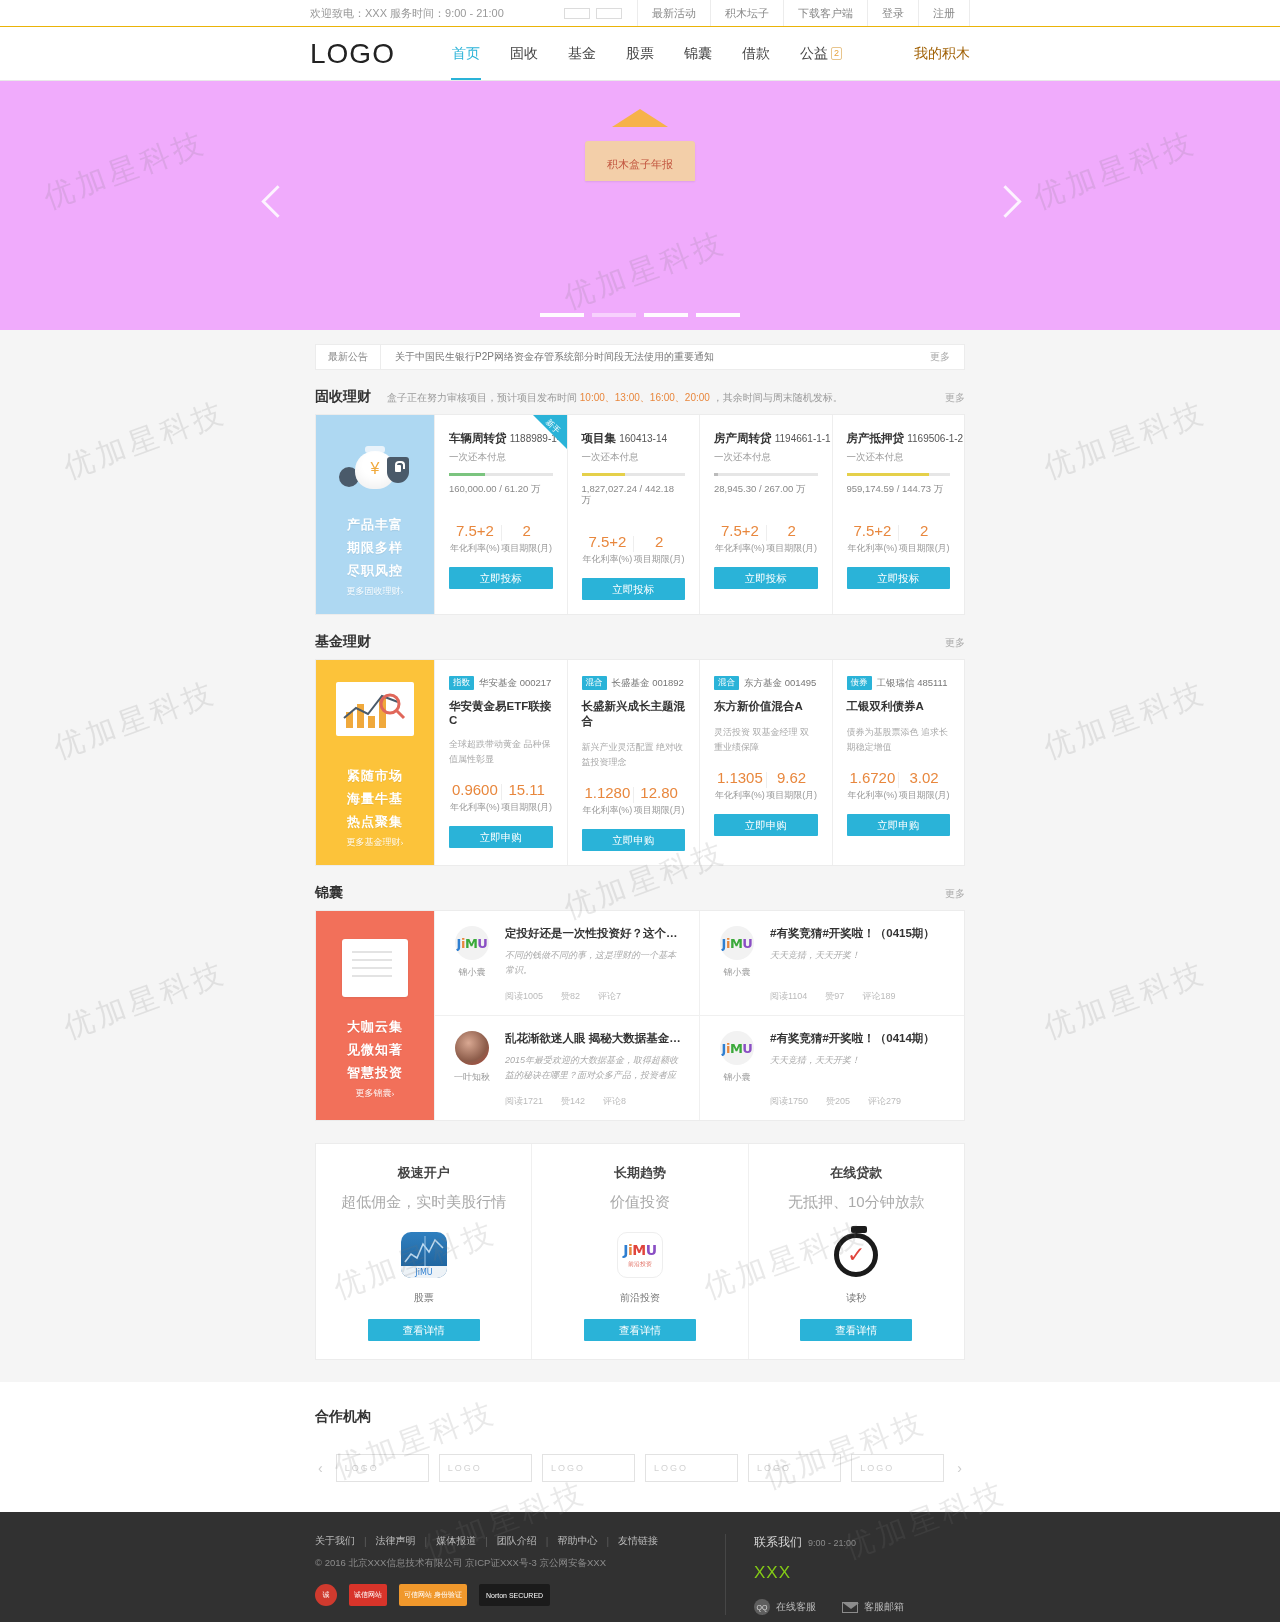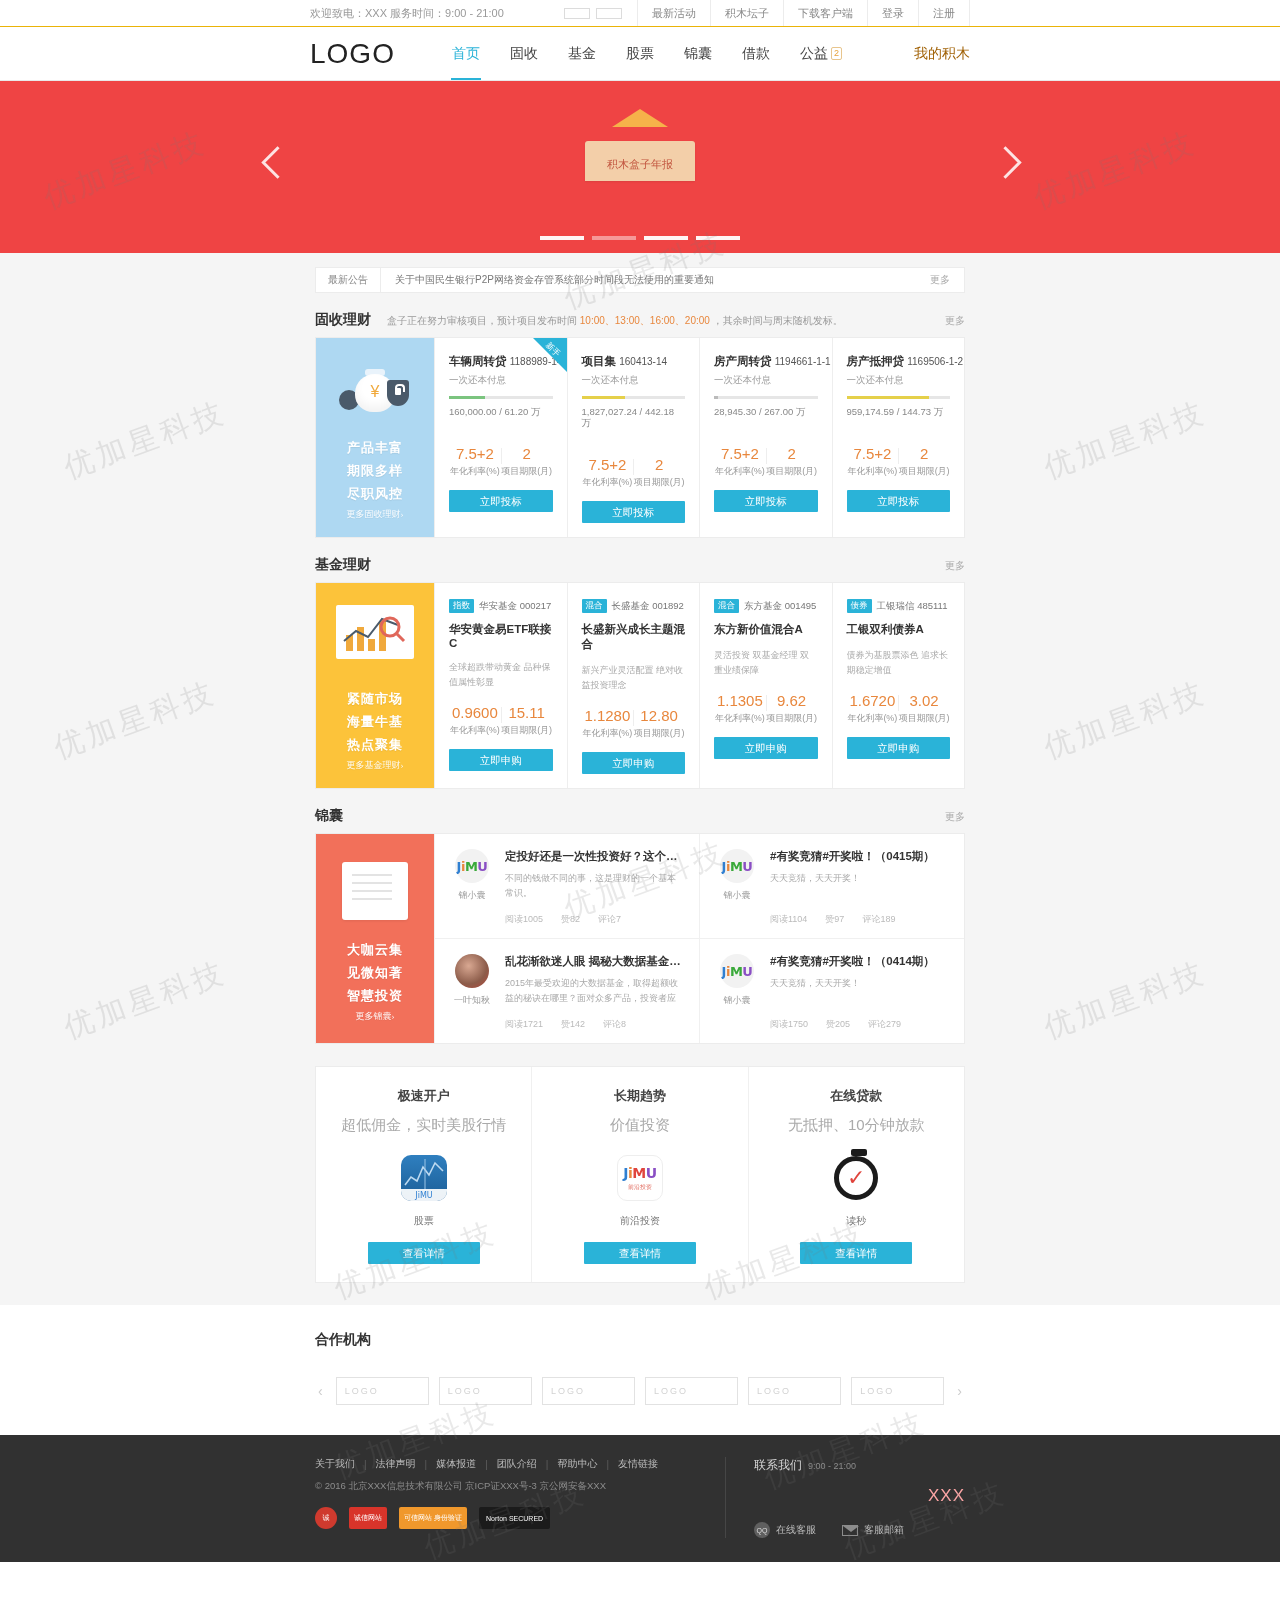--- a/index.html
+++ b/index.html
@@ -42,21 +42,21 @@
   .mainnav a { position: relative; height: 100%; display: flex; align-items: center;
         padding: 0 15px; font-size: 14px; color: #444; text-decoration: none; }
   .mainnav a.active { color: #2ab3d8; }
   .mainnav a.active:after { content: ""; position: absolute; left: 14px;
         right: 14px; bottom: 0; height: 2px; background: #2ab3d8; }
   .badge-sq { font-size: 9px; color: #e8a33d; border: 1px solid #e8c58d;
         padding: 0 2px; margin-left: 3px; line-height: 11px; border-radius: 2px; }
   .myacct { margin-left: auto; font-size: 14px; color: #a16207; }
 
   
-  .hero { height: 172px; background: #ef4444; position: relative;
+  .hero { height: 249px; background: #f0abfc; position: relative;
           overflow: hidden; }
   .hero .deco { position: absolute; left: 50%; transform: translateX(-50%);
           top: 28px; width: 110px; }
   .hero .env { width: 110px; height: 40px; background: #f3cfa9;
           border-radius: 3px 3px 0 0; position: relative; top: 14px;
           box-shadow: 0 1px 2px rgba(0,0,0,.08); }
   .hero .env-txt { position: absolute; top: 16px; left: 0; right: 0;
           text-align: center; font-size: 11px; color: #c2553f; }
   .hero .tri { width: 0; height: 0; border-left: 28px solid transparent;
           border-right: 28px solid transparent; border-bottom: 18px solid #f6b24a;
@@ -163,21 +163,21 @@
   .ava .nm { font-size: 9px; color: #999; margin-top: 6px; }
   .jimu { font-size: 13px; font-weight: bold; letter-spacing: -.5px;
           font-family: "DejaVu Sans", sans-serif; }
   .jimu .a { color: #2f7fd1; } .jimu .b { color: #e8873d; }
   .jimu .c { color: #3aa93a; } .jimu .d { color: #e0453d; }
   .jimu .e { color: #8a4fc4; }
   .abody { flex: 1; min-width: 0; }
   .abody .at { font-size: 11.5px; color: #333; font-weight: bold;
           white-space: nowrap; overflow: hidden; text-overflow: ellipsis; }
   .abody .ad { font-size: 9px; color: #aaa; line-height: 15px; margin-top: 7px;
-          height: 30px; overflow: hidden; }
+          height: 30px; overflow: hidden; font-style: italic; }
   .abody .ameta { font-size: 9px; color: #bbb; margin-top: 12px;
           display: flex; gap: 18px; }
 
   
   .frow { display: flex; background: #fff; border: 1px solid #ececec;
           margin-top: 22px; }
   .fcol { flex: 1; text-align: center; padding: 20px 10px 18px;
           border-left: 1px solid #f0f0f0; }
   .fcol:first-child { border-left: 0; }
   .fcol h3 { font-size: 13px; color: #444; font-weight: bold; }
@@ -224,22 +224,22 @@
           color: #fff; justify-content: center; }
   .cert.c2 { background: #d8342a; color: #fff; padding: 0 5px; }
   .cert.c3 { background: #f0982c; color: #fff; padding: 0 5px; }
   .cert.c4 { background: #1b1b1b; color: #fff; padding: 0 7px; line-height: 9px;
           flex-direction: column; justify-content: center; align-items: center; }
   .fright { width: 240px; flex: 0 0 240px; border-left: 1px solid #464646;
           padding-left: 28px; }
   .fright .ct { font-size: 12px; color: #d8d8d8; }
   .fright .ct em { font-style: normal; font-size: 9px; color: #8c8c8c;
           margin-left: 6px; }
-  .fright .phone { font-size: 17px; color: #fca5a5; margin-top: 12px;
-          letter-spacing: 1px; text-align: right; }
+  .fright .phone { font-size: 17px; color: #84cc16; margin-top: 12px;
+          letter-spacing: 1px; }
   .fserv { display: flex; gap: 26px; margin-top: 16px; align-items: center; }
   .fserv div { display: flex; align-items: center; gap: 6px; font-size: 10px;
           color: #bdbdbd; }
   .qq { width: 16px; height: 16px; border-radius: 50%; background: #5f5f5f;
           color: #ddd; font-size: 7px; display: flex; align-items: center;
           justify-content: center; }
   .mailico { width: 16px; height: 11px; border: 1px solid #8c8c8c;
           position: relative; }
   .mailico:before { content: ""; position: absolute; top: 0; left: 0; width: 0;
           height: 0; border-left: 8px solid transparent;

